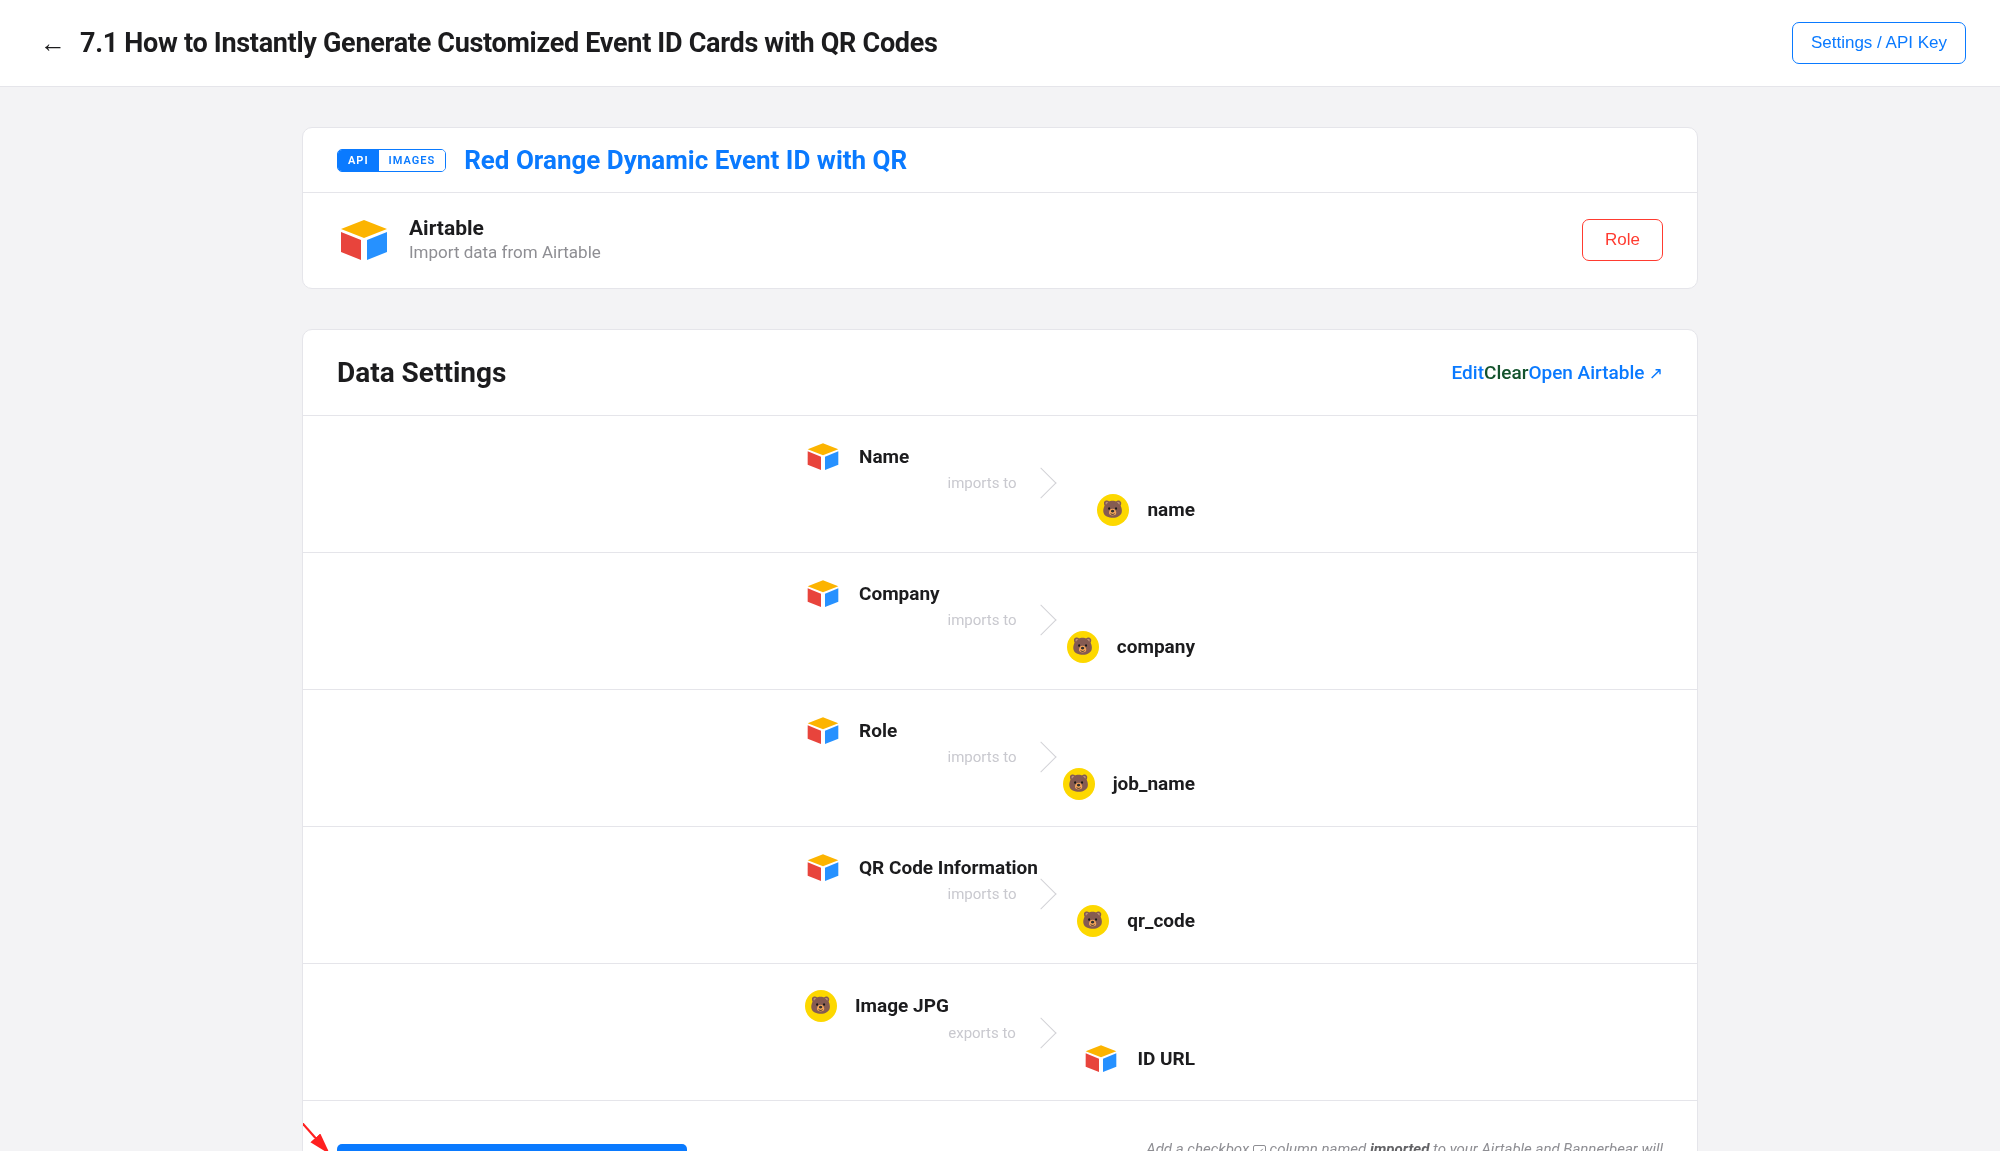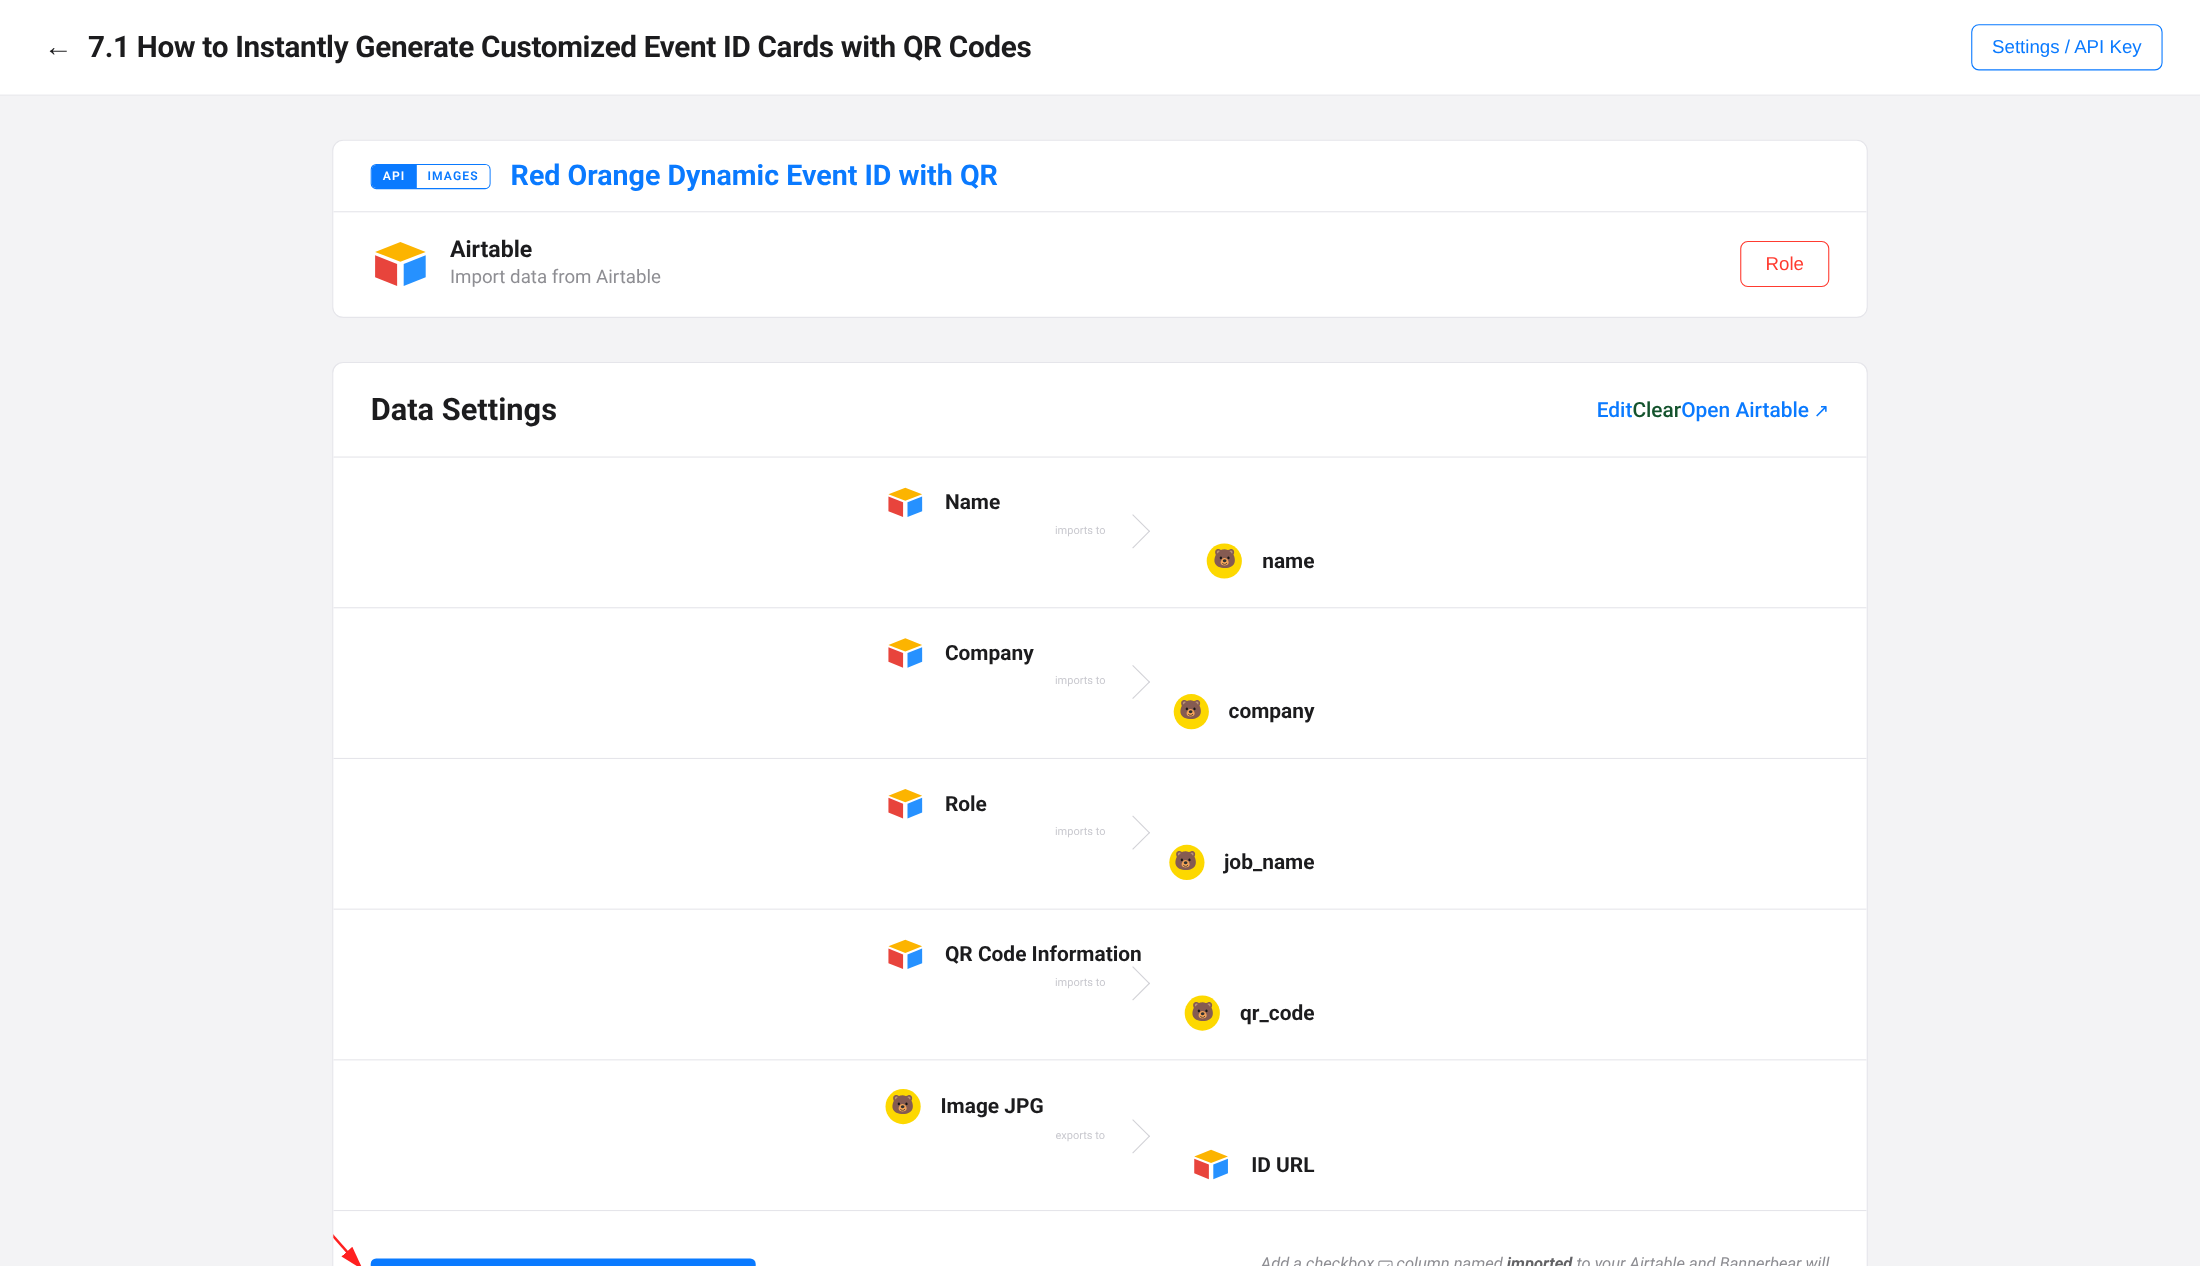--- a/index.html
+++ b/index.html
@@ -76,21 +76,21 @@
   display: flex; align-items: center;
   padding: 26px 34px;
   border-bottom: 1px solid #e5e5ea;
   flex-direction: column;
 }
 .map-row:last-of-type { border-bottom: 0; }
 .src { display: flex; align-items: center; gap: 18px; width: 390px; }
 .src-icon, .dst-icon { width: 36px; height: 30px; flex-shrink: 0; }
 .src-label, .dst-label { font-size: 19px; font-weight: 700; }
 .mid { flex: 1; display: flex; align-items: center; justify-content: center; gap: 14px; }
-.mid-text { font-size: 10px; color: #c9c9cf; }
+.mid-text { font-size: 15px; color: #c9c9cf; }
 .chev {
   width: 22px; height: 22px;
   border-right: 1.5px solid #d2d2d7;
   border-top: 1.5px solid #d2d2d7;
   transform: rotate(45deg);
 }
 .dst { display: flex; align-items: center; justify-content: flex-end; gap: 18px; width: 390px; }
 .bb-icon { width: 32px; height: 32px; background:#fdd800; border-radius:50%; display:flex; align-items:center; justify-content:center; flex-shrink:0; }
 .bb-icon-inner { font-size: 17px; line-height:1; }
 .footer-row {

